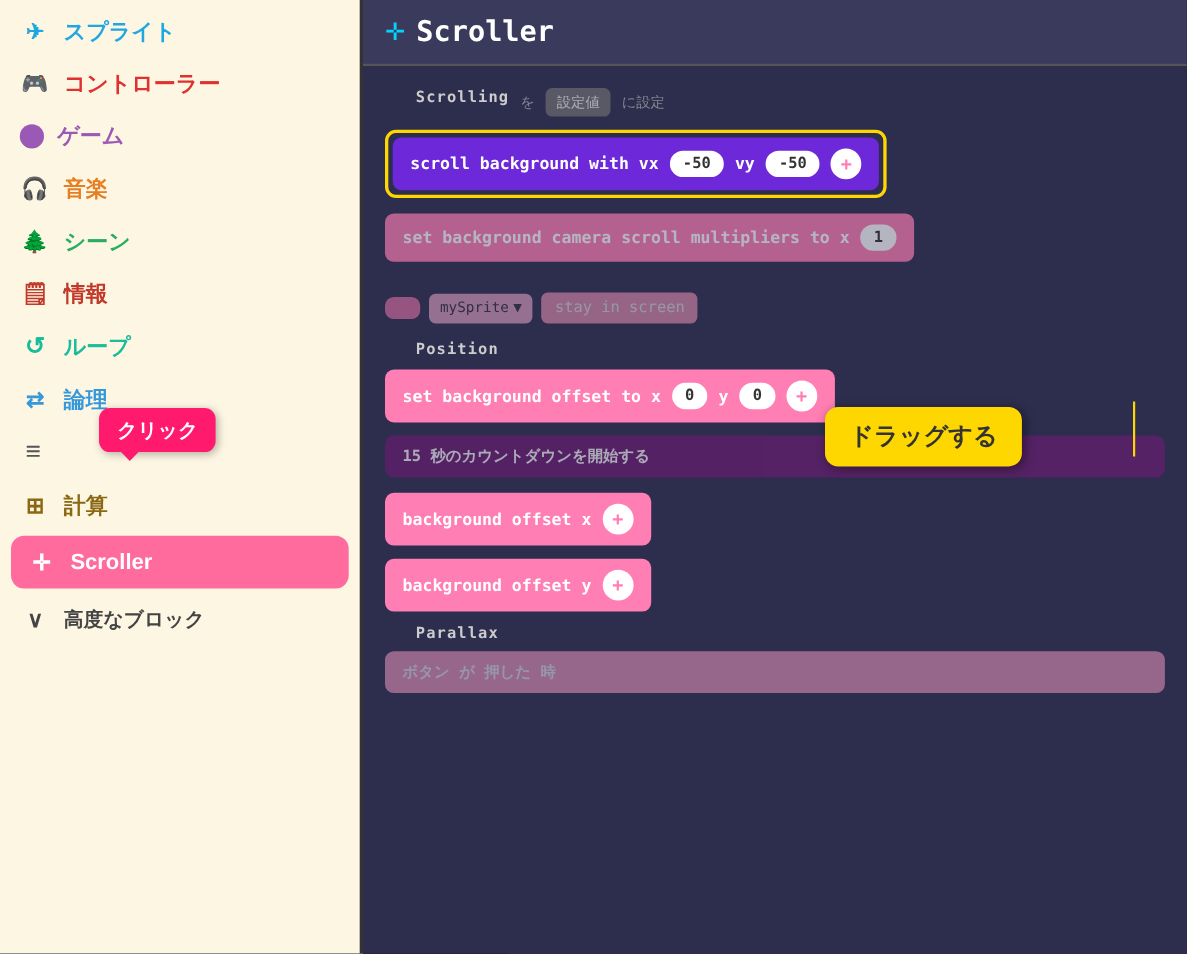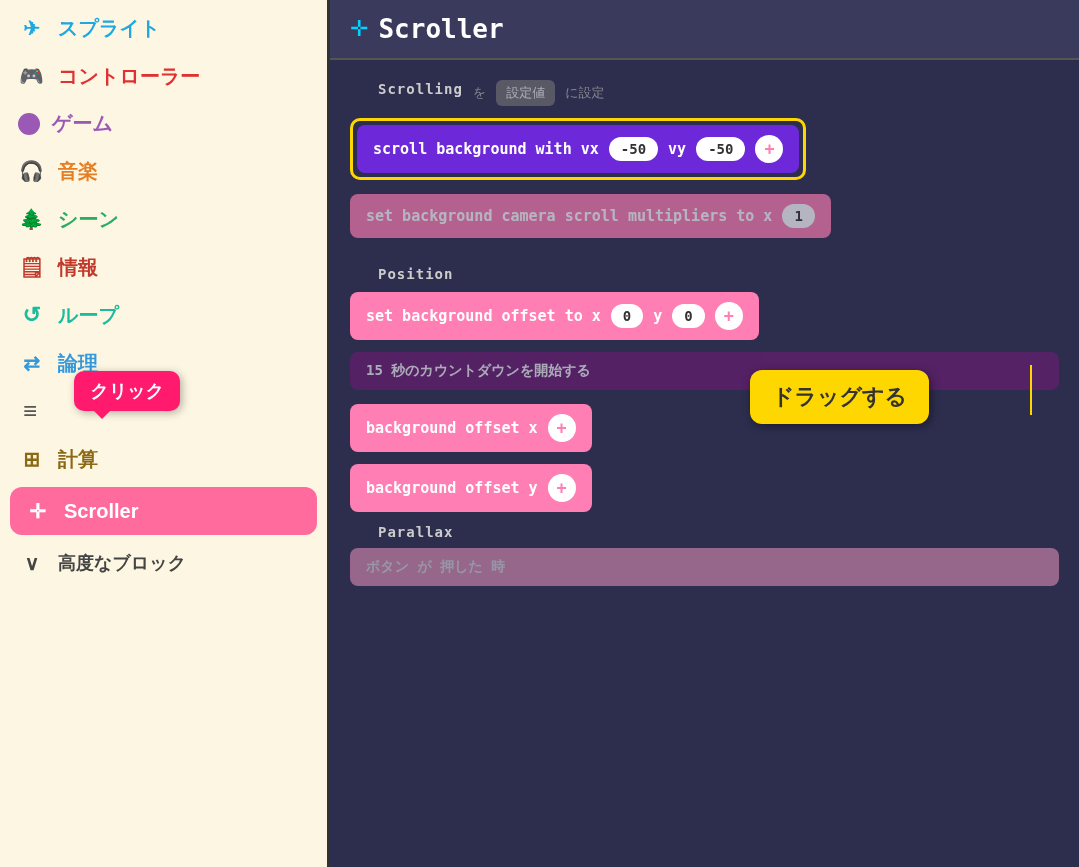--- a/index.html
+++ b/index.html
@@ -100,21 +100,21 @@
 
     .click-tooltip {
       position: absolute;
       background: #ff1a6e;
       color: white;
       font-size: 18px;
       font-weight: 800;
       padding: 8px 16px;
       border-radius: 10px;
       top: -40px;
-      left: 20px;
+      left: 36px;
       white-space: nowrap;
       z-index: 10;
       box-shadow: 2px 2px 8px rgba(0,0,0,0.3);
     }
 
     .click-tooltip::after {
       content: '';
       position: absolute;
       bottom: -8px;
       left: 20px;
@@ -506,20 +506,30 @@
 
     
     <div style="display:flex; align-items:center; gap:8px; margin-bottom:14px; opacity:0.65;">
       <div class="multipliers-block" style="opacity:1;">
         <span>set background camera scroll multipliers to x</span>
         <div class="block-value">1</div>
       </div>
     </div>
 
     
+    <div style="display:flex; align-items:center; gap:8px; margin-bottom:16px; opacity:0.5;">
+      <div class="faded-pill"></div>
+      <div class="mysprite-dropdown">
+        <span>mySprite</span>
+        <span>▼</span>
+      </div>
+      <div class="stay-badge">
+        <span>stay in screen</span>
+      </div>
+    </div>
 
     
     <div class="position-section">
       <div class="section-label" style="margin-bottom:10px;">Position</div>
 
       <div class="offset-block">
         <span>set background offset to x</span>
         <div class="block-value">0</div>
         <span style="color:white; font-family:monospace; font-weight:600;">y</span>
         <div class="block-value">0</div>

